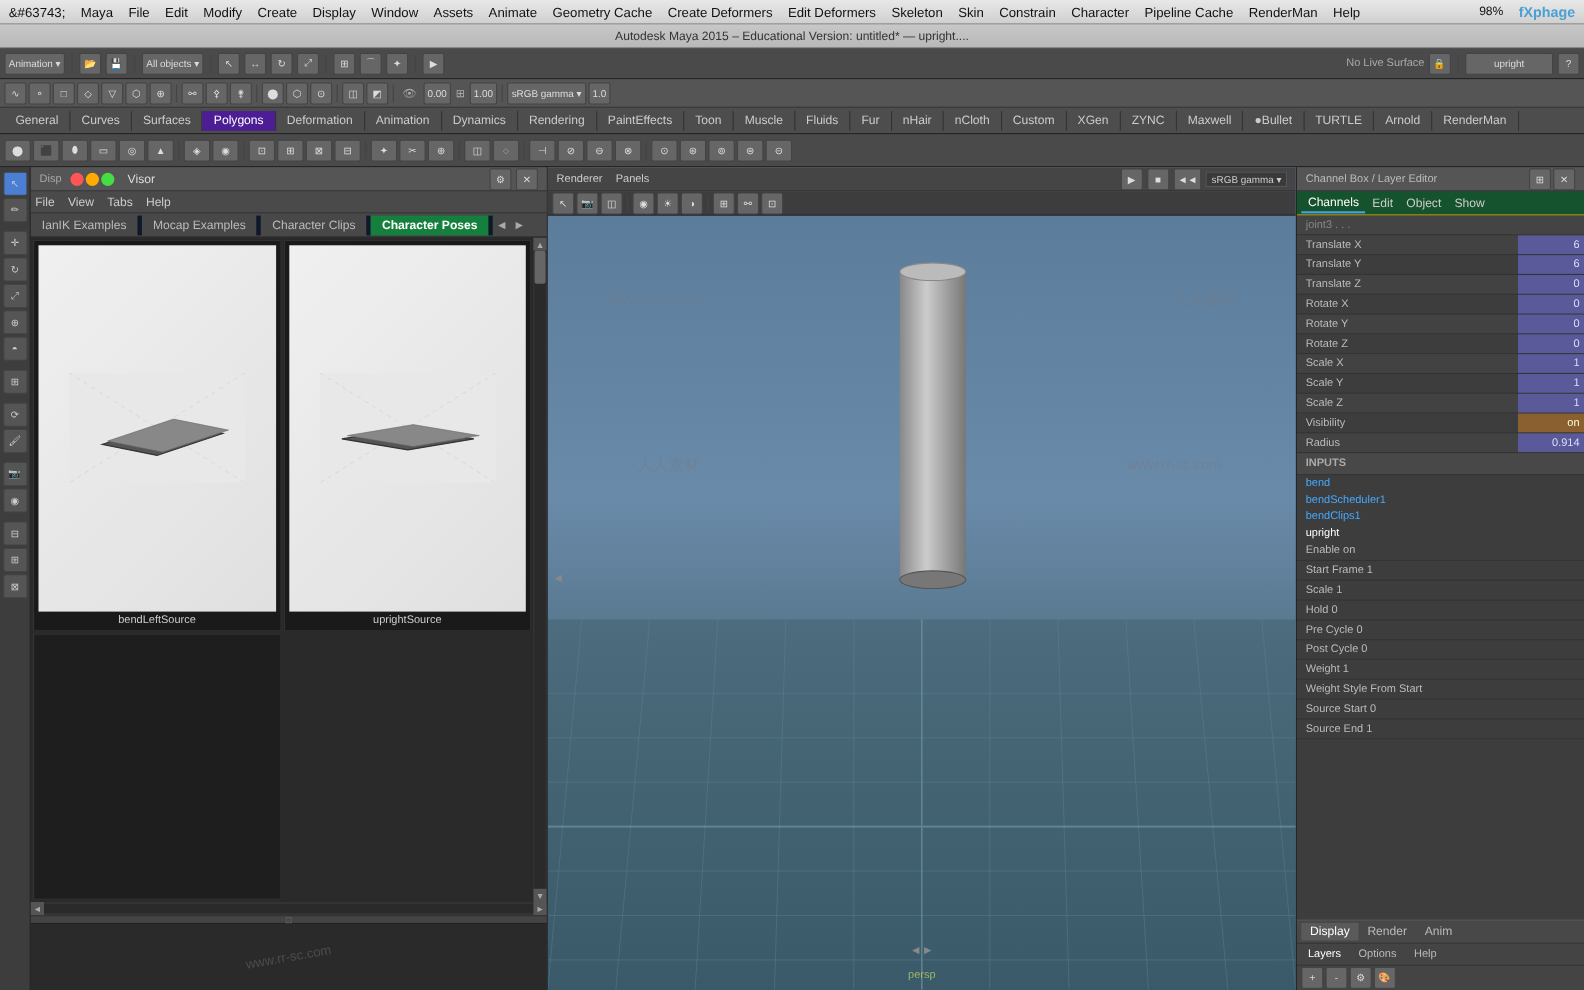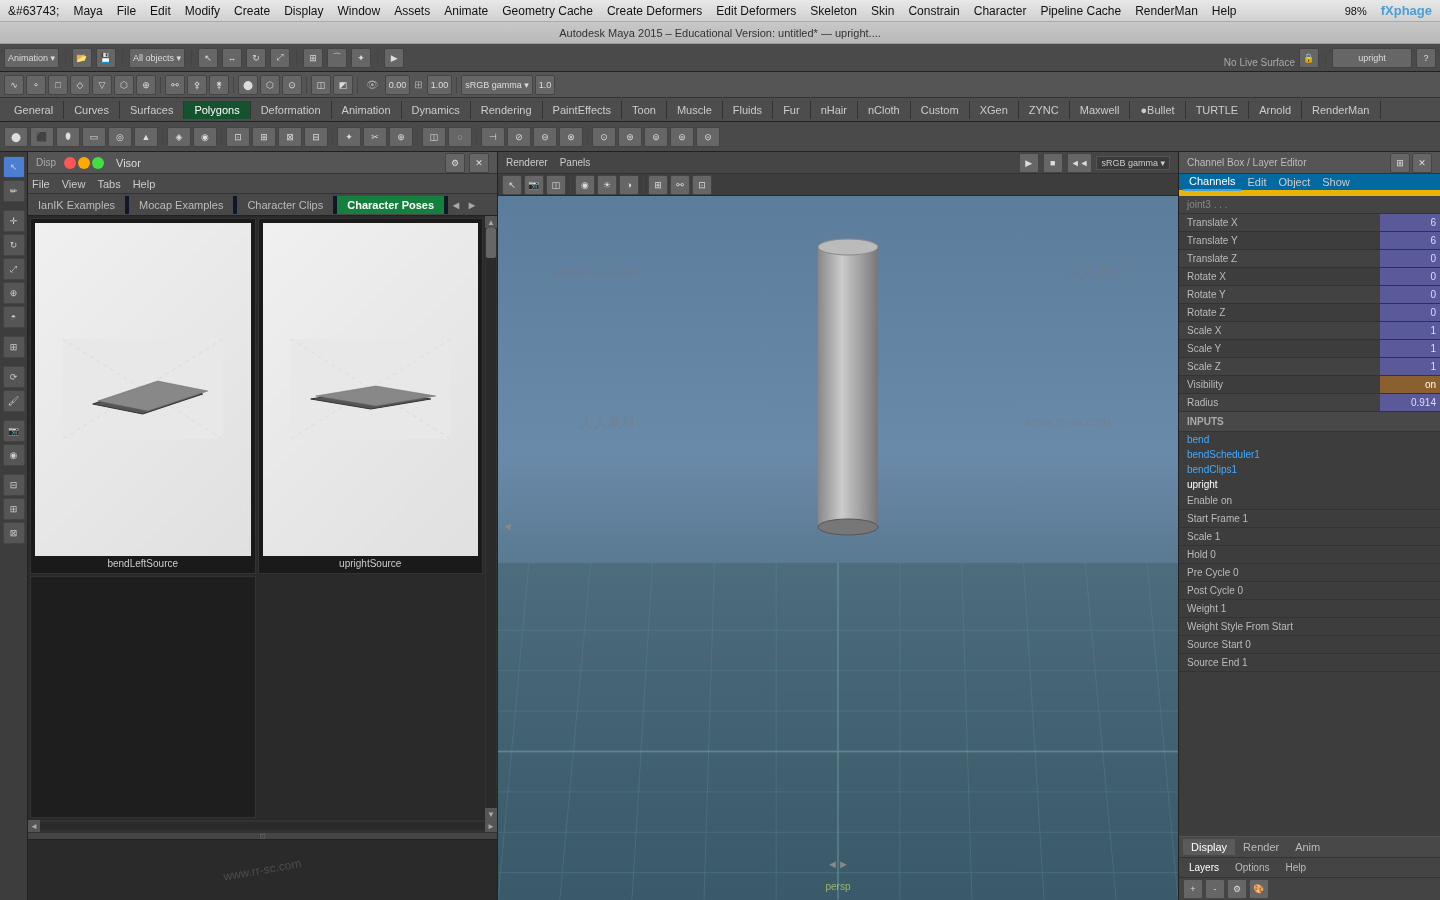--- a/index.html
+++ b/index.html
@@ -37,21 +37,21 @@
     
     #tabbar {
       width: 100%; height: 24px; background: #4d4d4d;
       display: flex; align-items: center; padding: 0 4px; gap: 0;
       border-bottom: 1px solid #222;
     }
     .tabbar-item {
       padding: 3px 10px; font-size: 11px; color: #ccc; cursor: pointer;
       border-right: 1px solid #333; white-space: nowrap;
     }
-    .tabbar-item.active { background: #14532d; color: #fff; }
+    .tabbar-item.active { background: #4c1d95; color: #fff; }
 
     
     #icontoolbar {
       width: 100%; height: 30px; background: #4a4a4a;
       display: flex; align-items: center; padding: 0 4px; gap: 2px;
       border-bottom: 1px solid #222;
     }
 
     
     #main-layout {
@@ -276,21 +276,21 @@
   <div class="tb-btn">↖</div>
   <div class="tb-btn">↔</div>
   <div class="tb-btn">↻</div>
   <div class="tb-btn">⤢</div>
   <div class="tb-sep"></div>
   <div class="tb-btn">⊞</div>
   <div class="tb-btn">⌒</div>
   <div class="tb-btn">✦</div>
   <div class="tb-sep"></div>
   <div class="tb-btn">▶</div>
-  <div style="margin-left:auto; display:flex; align-items:flex-end; gap:4px;">
+  <div style="margin-left:auto; display:flex; align-items:center; gap:4px;">
     <span style="color:#aaa; font-size:10px;">No Live Surface</span>
     <div class="tb-btn">🔒</div>
     <div class="tb-sep"></div>
     <div class="tb-btn" style="min-width:80px;">upright</div>
     <div class="tb-btn">?</div>
   </div>
 </div>
 
 <div id="toolbar2">
   <div class="tb-btn">∿</div>
@@ -605,21 +605,21 @@
   <div id="channel-box">
 
     <div id="channel-box-header">
       <span style="font-size:10px; color:#bbb;">Channel Box / Layer Editor</span>
       <div style="margin-left:auto; display:flex; gap:2px;">
         <div class="tb-btn" style="font-size:9px;">⊞</div>
         <div class="tb-btn" style="font-size:9px;">✕</div>
       </div>
     </div>
 
-    <div style="height:22px; background:#0369a1; display:flex; align-items:center; padding:0 4px; border-bottom:6px solid #eab308;">
+    <div style="height:22px; background:#14532d; display:flex; align-items:center; padding:0 4px; border-bottom:1px solid #eab308;">
       <span class="channel-tab active">Channels</span>
       <span class="channel-tab">Edit</span>
       <span class="channel-tab">Object</span>
       <span class="channel-tab">Show</span>
     </div>
 
     <div id="channel-content">
 
       <div class="channel-node-name">joint3 . . .</div>
 

